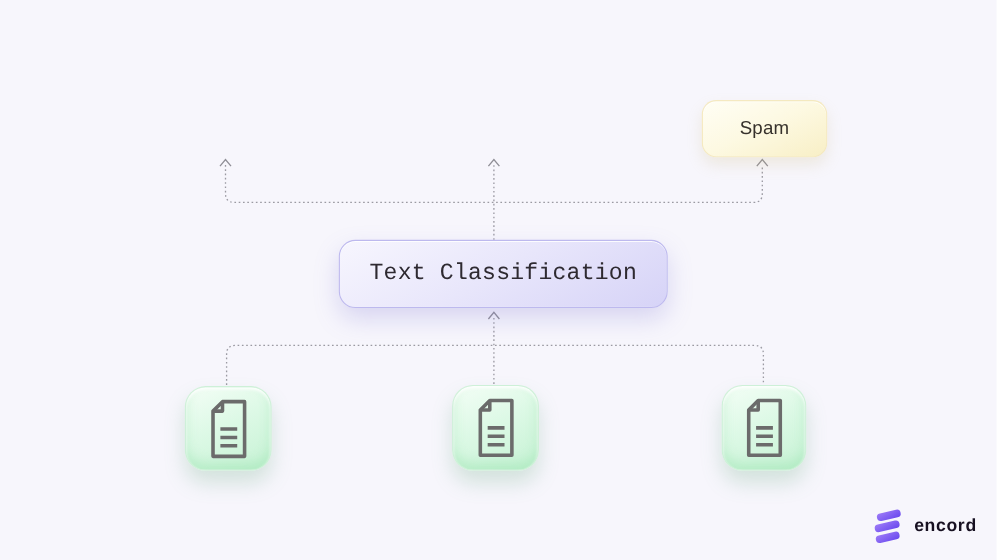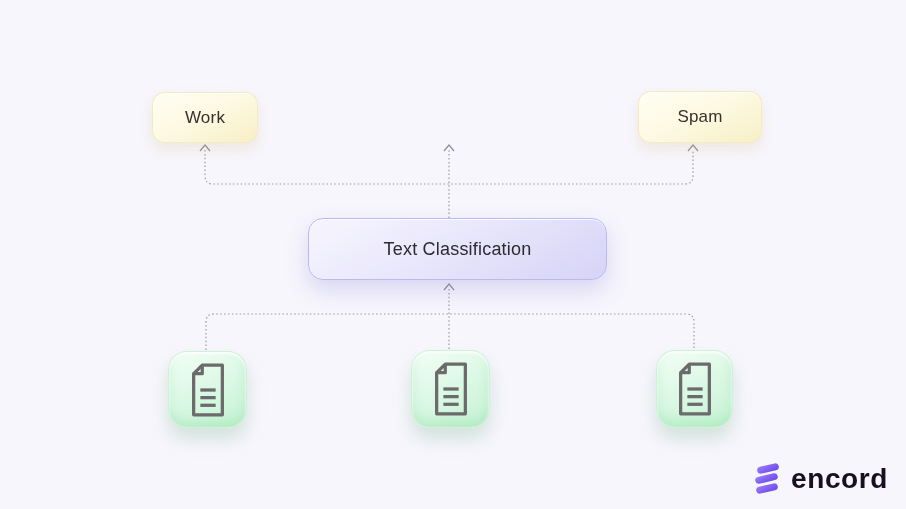--- a/index.html
+++ b/index.html
@@ -26,38 +26,39 @@
     color:#37322c;
     font-size:17px;
     letter-spacing:0.2px;
   }
   .classifier{
     border-radius:15px;
     background:linear-gradient(150deg,#f7f6fe 0%,#e8e6fb 48%,#d6d3f7 100%);
     border:1px solid #bdb9ee;
     box-shadow:0 10px 22px rgba(128,118,214,0.26), inset 0 1px 0 rgba(255,255,255,0.85);
     color:#2e2a31;
-    font-size:18px;
+    font-size:21px;
     letter-spacing:0.2px;
+    font-family:Liberation Mono, monospace;
   }
   .doc-tile{
     border-radius:19px;
     background:linear-gradient(155deg,#f4fef6 0%,#ddf9e6 45%,#c6f2d4 100%);
     border:1px solid rgba(205,240,215,0.9);
     box-shadow:0 11px 18px rgba(110,170,130,0.26),
                inset 0 2px 3px rgba(255,255,255,0.95),
                inset 0 -6px 11px rgba(150,226,172,0.45);
   }
   .logo{
     position:absolute;
     right:18px;bottom:13px;
     display:flex;align-items:center;gap:8px;
   }
   .logo-text{
-    font-size:28px;
+    font-size:16px;
     font-weight:700;
     letter-spacing:0.6px;
     color:#171021;
   }
 </style>
 </head>
 <body>
 
 <div class="canvas">
 
@@ -67,24 +68,21 @@
     <path d="M449 218 V150" stroke="#9b9aa2" stroke-width="1.2" stroke-dasharray="1.5 2.4" fill="none"></path>
     <path d="M200 151 L205 145 L210 151" stroke="#8f8e96" stroke-width="1.2" fill="none"></path>
     <path d="M444 151 L449 145 L454 151" stroke="#8f8e96" stroke-width="1.2" fill="none"></path>
     <path d="M688 151 L693 145 L698 151" stroke="#8f8e96" stroke-width="1.2" fill="none"></path>
 
     <path d="M206 350 V322 Q206 314 214 314 H686 Q694 314 694 322 V350" stroke="#9b9aa2" stroke-width="1.2" stroke-dasharray="1.5 2.4" fill="none"></path>
     <path d="M449 289 V350" stroke="#9b9aa2" stroke-width="1.2" stroke-dasharray="1.5 2.4" fill="none"></path>
     <path d="M444 290 L449 284 L454 290" stroke="#8f8e96" stroke-width="1.2" fill="none"></path>
   </svg>
 
-  <div class="node category" style="left:152px;top:92px;width:106px;height:51px;">
-    <span>Work</span>
-  </div>
-  <div class="node category" style="left:638px;top:91px;width:124px;height:52px;">
+  <div class="node category" style="left:638px;top:91px;width:114px;height:52px;">
     <span>Spam</span>
   </div>
 
   <div class="node classifier" style="left:308px;top:218px;width:299px;height:62px;">
     <span>Text Classification</span>
   </div>
 
   <div class="node doc-tile" style="left:168px;top:351px;width:79px;height:77px;">
     <svg width="44" height="56" viewBox="0 0 46 58">
       <path d="M38 3 L38 55 L8 55 L8 12 L17 3 Z" stroke="#6b6b6b" stroke-width="3.4" fill="none" stroke-linejoin="round"></path>

